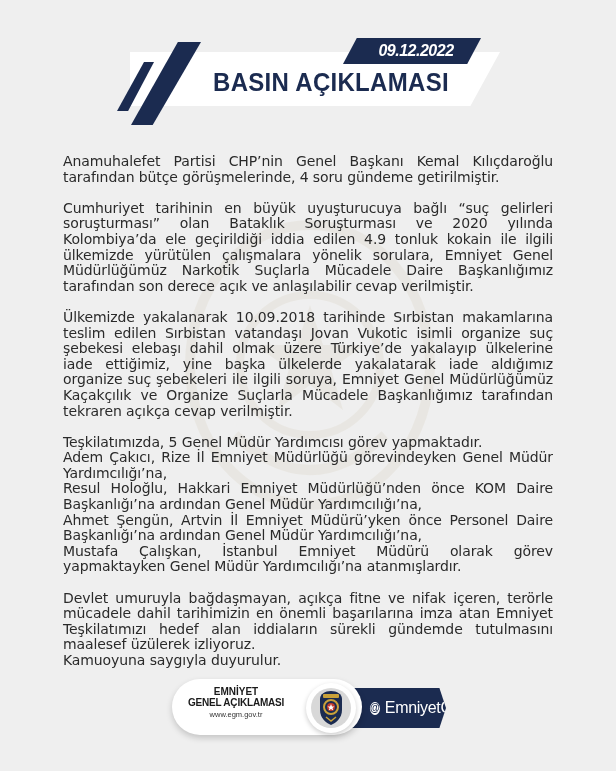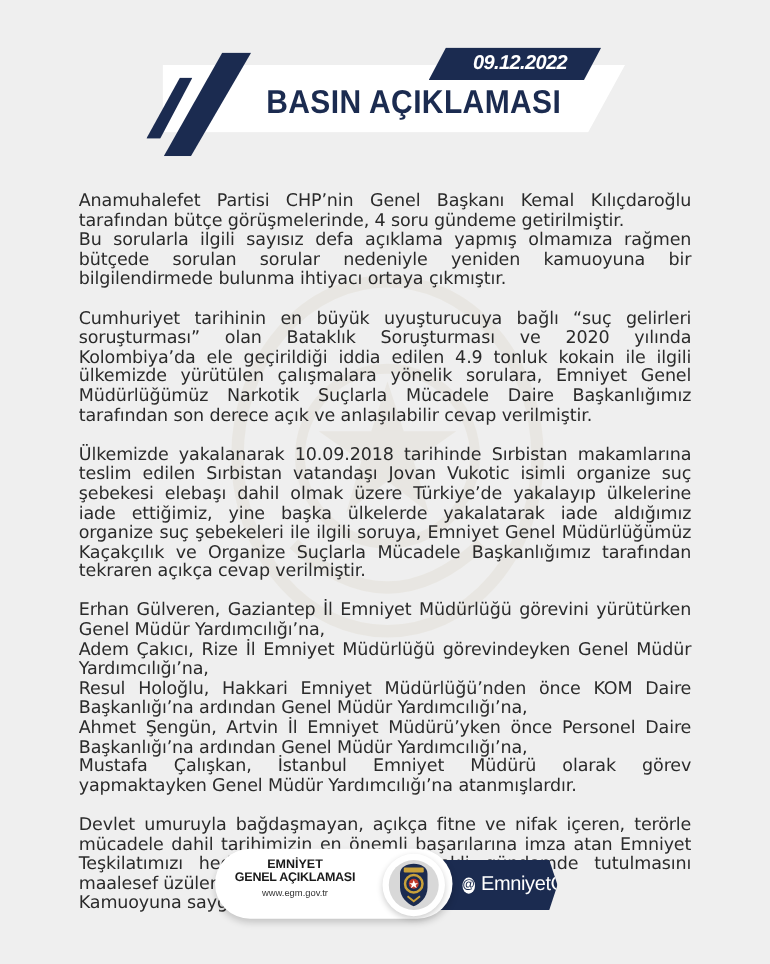--- a/index.html
+++ b/index.html
@@ -116,27 +116,26 @@
   <div class="hdr-band"></div>
   <div class="bar-small"></div>
   <div class="bar-big"></div>
   <div class="date-tab">
     <span class="date-text">09.12.2022</span>
   </div>
   <div class="title">BASIN AÇIKLAMASI</div>
 
   <div class="body-text">
     <p class="last-line-left">Anamuhalefet Partisi CHP’nin Genel Başkanı Kemal Kılıçdaroğlu tarafından bütçe görüşmelerinde, 4 soru gündeme getirilmiştir.</p>
-    <p class="last-line-left">Bu sorularla ilgili sayısız defa açıklama yapmış olmamıza rağmen bütçede sorulan sorular nedeniyle yeniden kamuoyuna bir bilgilendirmede bulunma ihtiyacı ortaya çıkmıştır.</p>
     <div class="gap"></div>
     <p class="last-line-left">Cumhuriyet tarihinin en büyük uyuşturucuya bağlı “suç gelirleri soruşturması” olan Bataklık Soruşturması ve 2020 yılında Kolombiya’da ele geçirildiği iddia edilen 4.9 tonluk kokain ile ilgili ülkemizde yürütülen çalışmalara yönelik sorulara, Emniyet Genel Müdürlüğümüz Narkotik Suçlarla Mücadele Daire Başkanlığımız tarafından son derece açık ve anlaşılabilir cevap verilmiştir.</p>
     <div class="gap"></div>
     <p class="last-line-left">Ülkemizde yakalanarak 10.09.2018 tarihinde Sırbistan makamlarına teslim edilen Sırbistan vatandaşı Jovan Vukotic isimli organize suç şebekesi elebaşı dahil olmak üzere Türkiye’de yakalayıp ülkelerine iade ettiğimiz, yine başka ülkelerde yakalatarak iade aldığımız organize suç şebekeleri ile ilgili soruya, Emniyet Genel Müdürlüğümüz Kaçakçılık ve Organize Suçlarla Mücadele Başkanlığımız tarafından tekraren açıkça cevap verilmiştir.</p>
     <div class="gap"></div>
-    <p class="last-line-left">Erhan Gülveren, Gaziantep İl Emniyet Müdürlüğü görevini yürütürken Genel Müdür Yardımcılığı’na,</p>
+    <p class="last-line-left">Teşkilatımızda, 5 Genel Müdür Yardımcısı görev yapmaktadır.</p>
     <p class="last-line-left">Adem Çakıcı, Rize İl Emniyet Müdürlüğü görevindeyken Genel Müdür Yardımcılığı’na,</p>
     <p class="last-line-left">Resul Holoğlu, Hakkari Emniyet Müdürlüğü’nden önce KOM Daire Başkanlığı’na ardından Genel Müdür Yardımcılığı’na,</p>
     <p class="last-line-left">Ahmet Şengün, Artvin İl Emniyet Müdürü’yken önce Personel Daire Başkanlığı’na ardından Genel Müdür Yardımcılığı’na,</p>
     <p class="last-line-left">Mustafa Çalışkan, İstanbul Emniyet Müdürü olarak görev yapmaktayken Genel Müdür Yardımcılığı’na atanmışlardır.</p>
     <div class="gap"></div>
     <p class="last-line-left">Devlet umuruyla bağdaşmayan, açıkça fitne ve nifak içeren, terörle mücadele dahil tarihimizin en önemli başarılarına imza atan Emniyet Teşkilatımızı hedef alan iddiaların sürekli gündemde tutulmasını maalesef üzülerek izliyoruz.</p>
     <p class="last-line-left">Kamuoyuna saygıyla duyurulur.</p>
   </div>
 
   <div class="social-tag">

